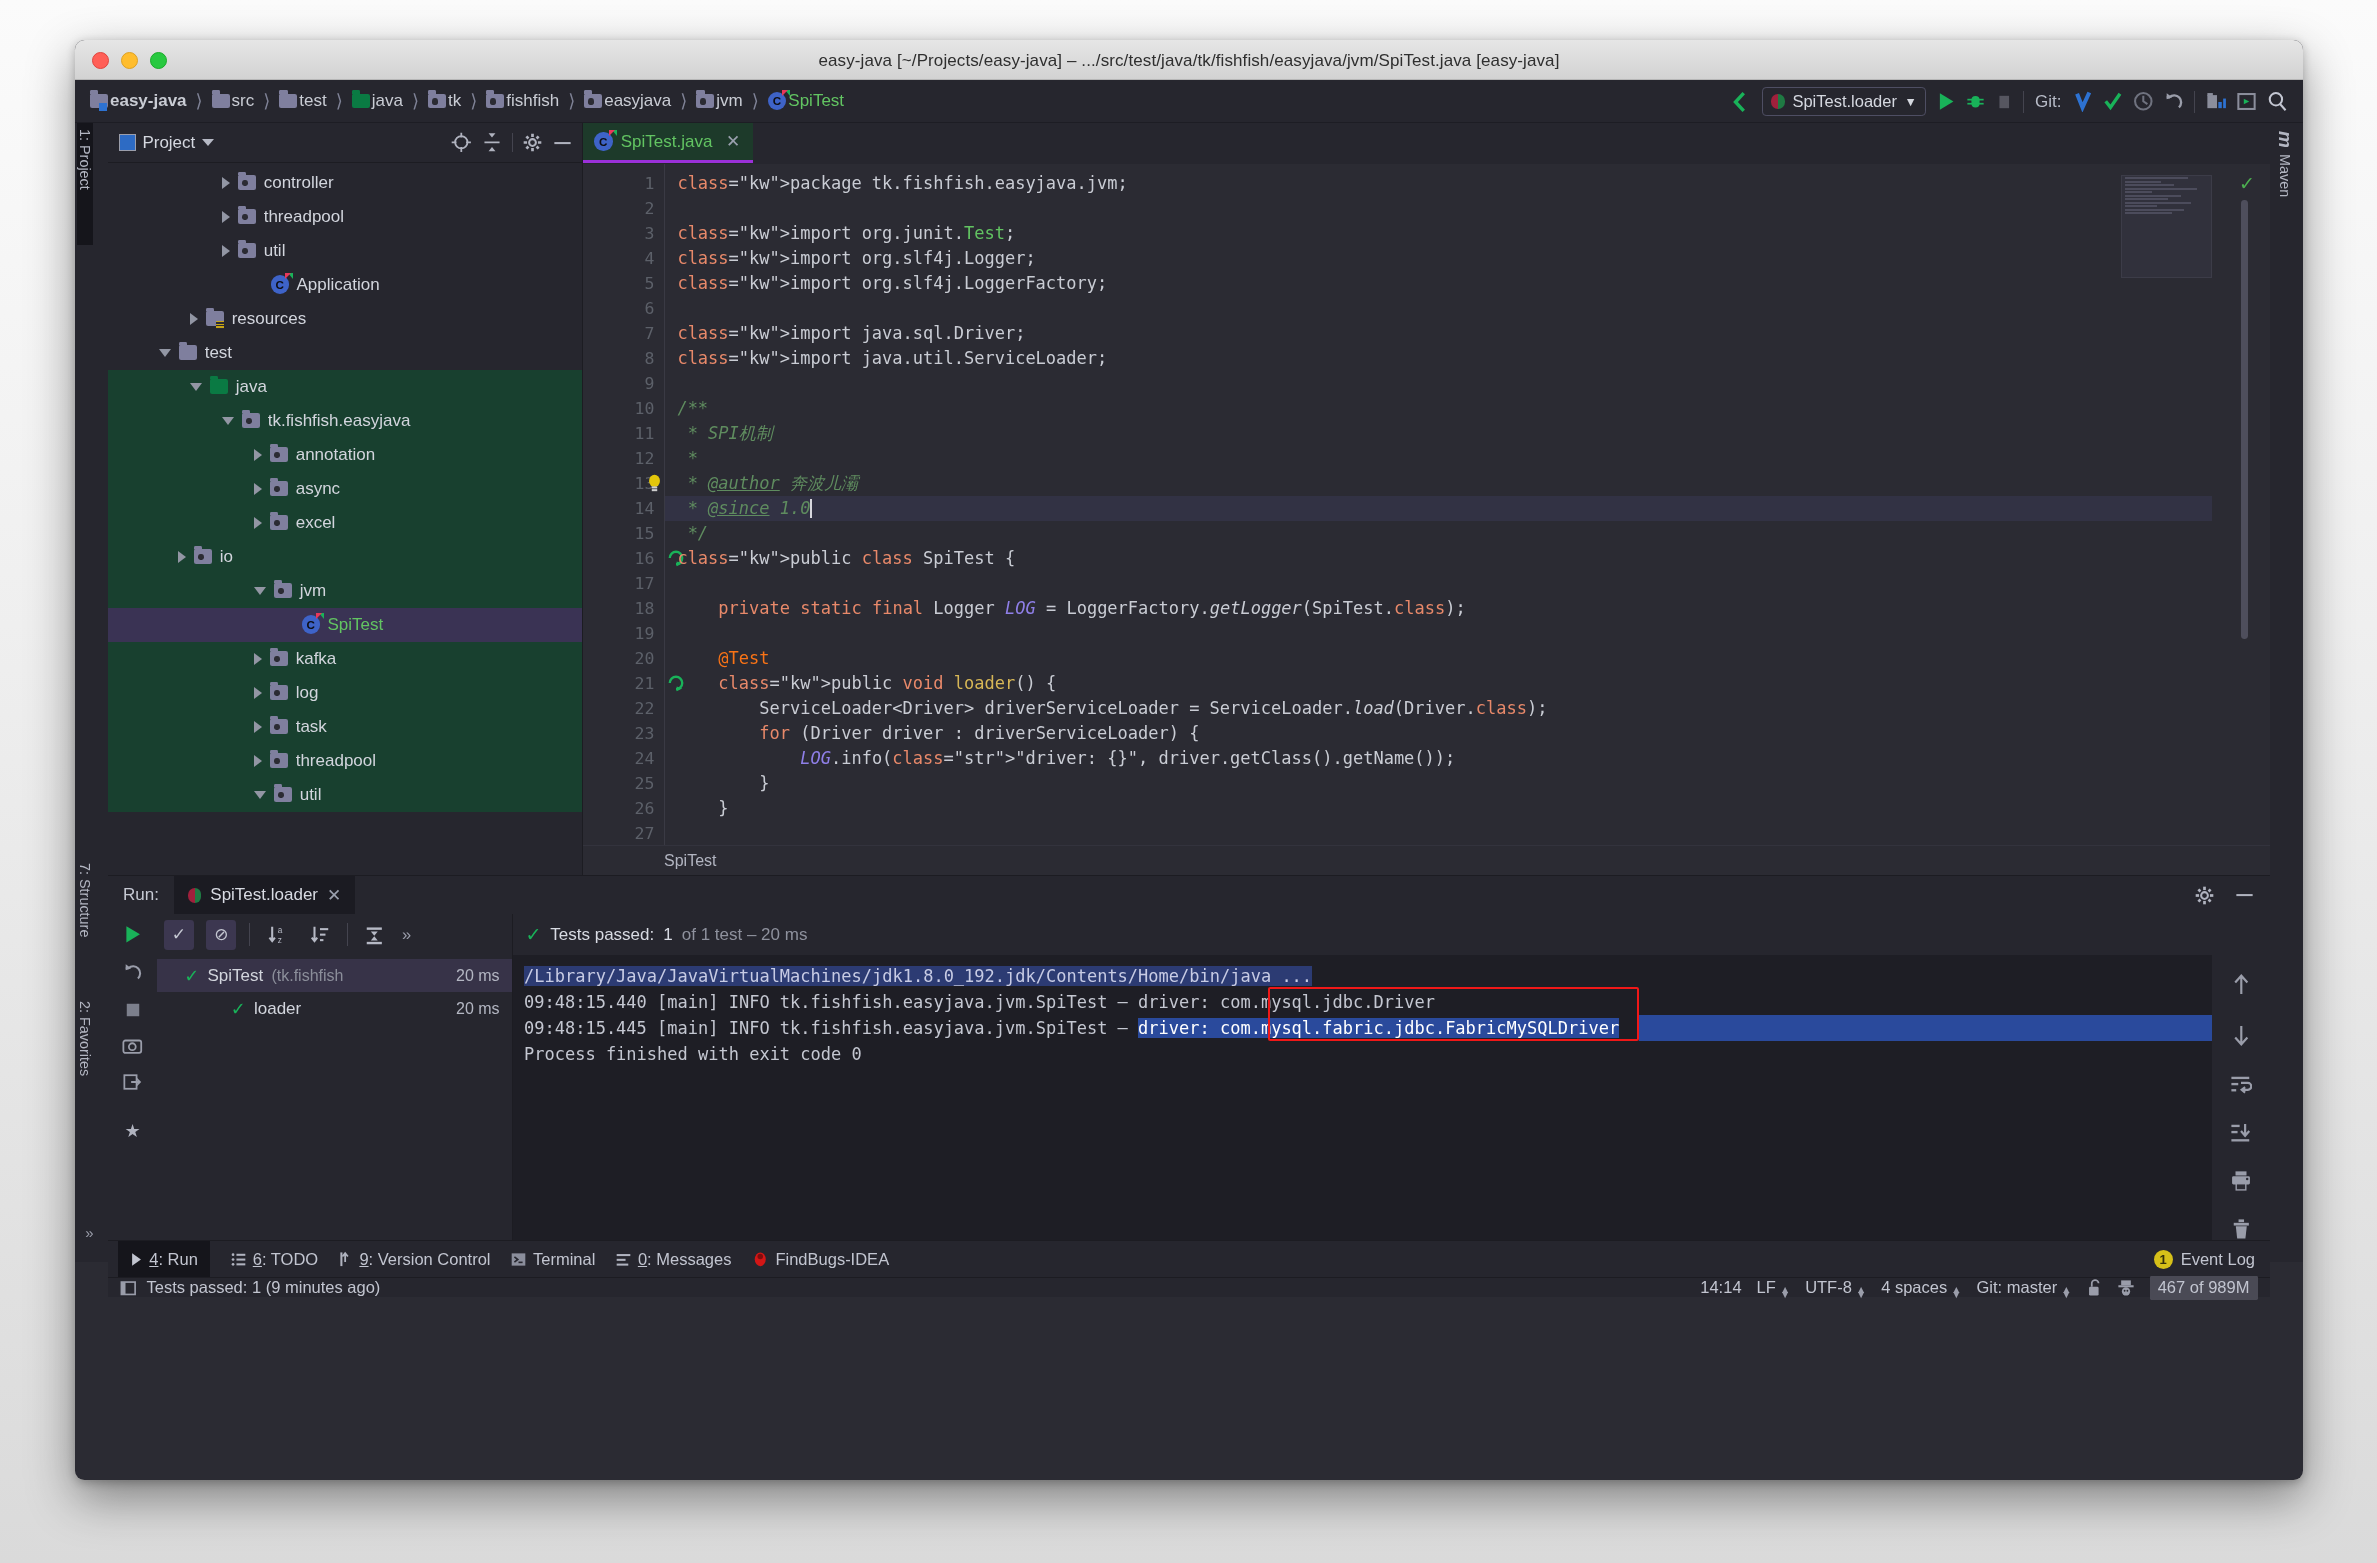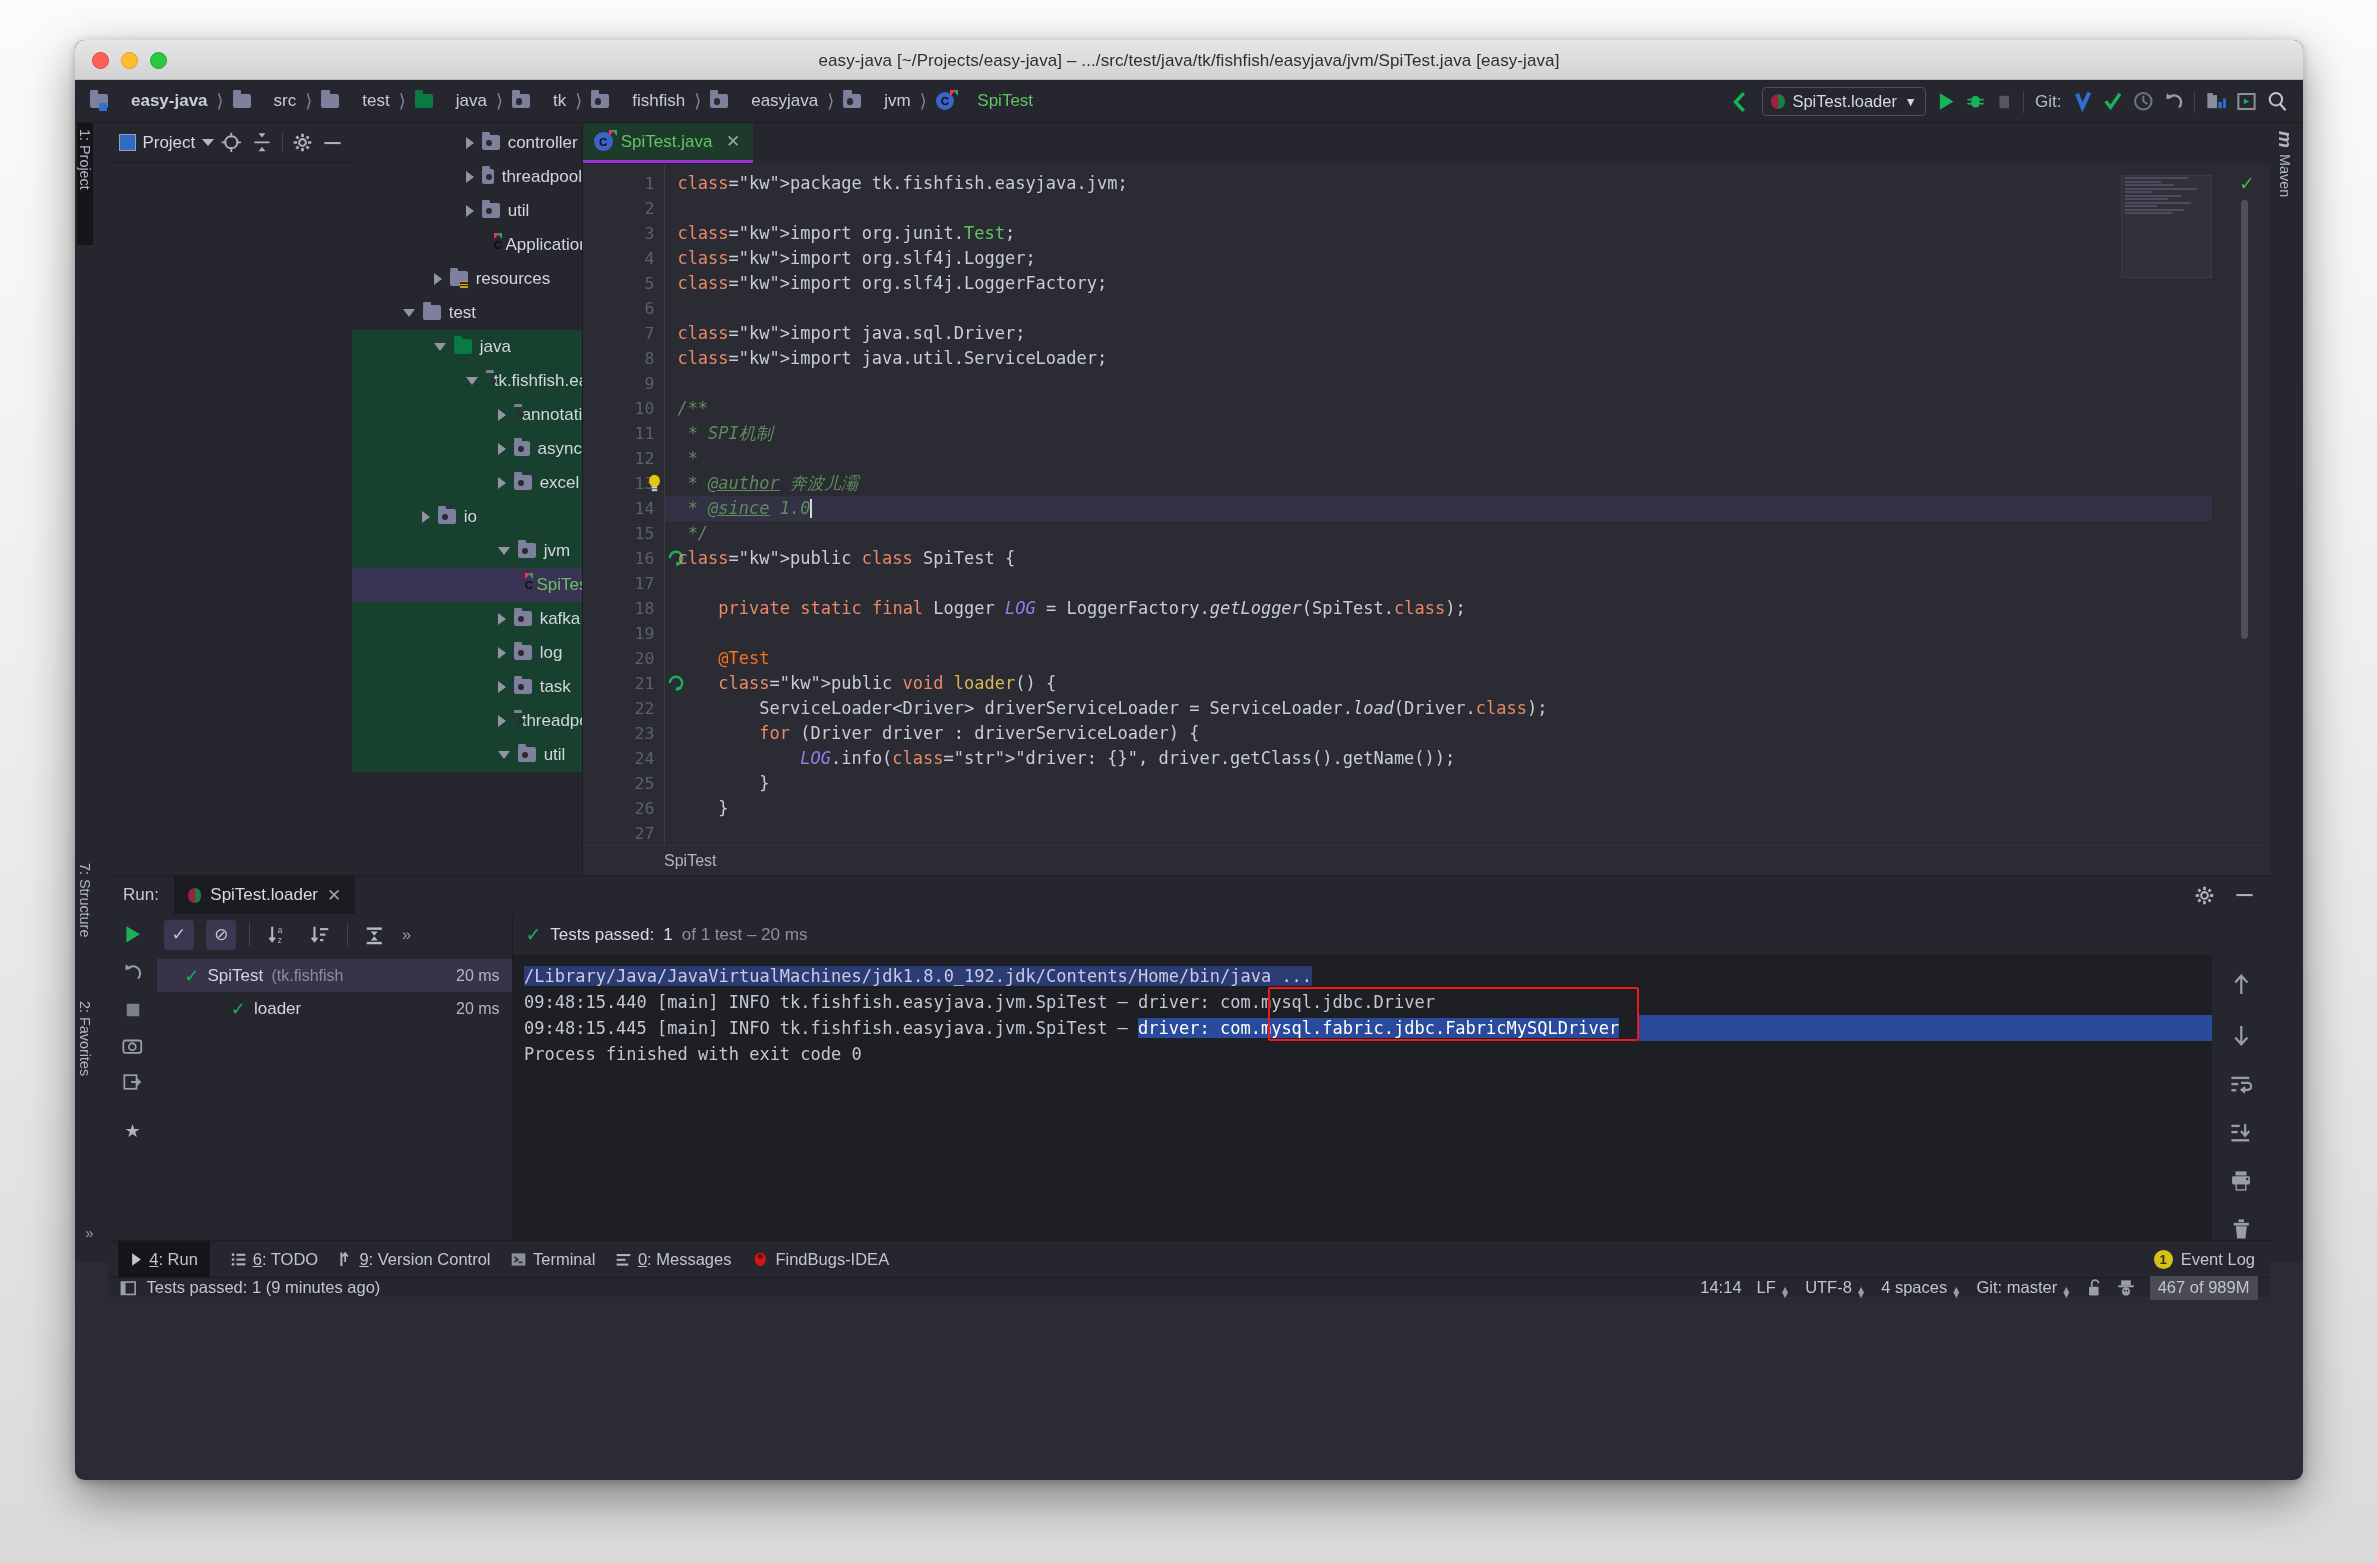--- a/index.html
+++ b/index.html
@@ -29,21 +29,21 @@
     position:absolute; left:0; right:0; top:11px; text-align:center;
     font-size:17px; color:#2f2f2f; letter-spacing:0.1px;
   }
   
   .navbar {
     height:43px; background:#26262e; display:flex; align-items:center;
     padding-left:15px; position:relative; border-bottom:0.7px solid #1d1d24;
   }
   .crumbs { display:flex; align-items:center; }
   .crumb { display:flex; align-items:center; color:#c9ccd4; font-size:17px; }
-  .crumb .lbl { margin-left:23px; }
+  .crumb .lbl { margin-left:2px; }
   .crumb.active .lbl { color:#62c462; }
   .sep { color:#7f8296; font-size:18px; margin:0 9px; font-weight:300; }
   .fico { width:18px; height:14.4px; position:relative; display:inline-block; }
   .fico i {
     position:absolute; inset:0; background:#7f7f9e; border-radius:1.4px 2.1px 2.1px 2.1px;
   }
   .fico i:before {
     content:""; position:absolute; left:0; top:-3.4px; width:8.2px; height:3.4px;
     background:#7f7f9e; border-radius:1.4px 1.4px 0 0;
   }
@@ -91,21 +91,21 @@
   .leftrail, .rightrail { width:33px; background:#26262e; position:relative; }
   .railtab {
     position:absolute; writing-mode:vertical-rl; font-size:14.4px; color:#b3b6c2;
     white-space:nowrap; display:flex; align-items:center; gap:5.5px; padding:5.5px 0;
   }
   .railtab.sel { background:#15151b; }
   .main { flex:1; display:flex; flex-direction:column; min-width:0; }
   .upper { display:flex; height:752px; }
   
   .tree {
-    width:475px; background:#26262e; display:flex; flex-direction:row;
+    width:475px; background:#26262e; display:flex; flex-direction:column;
     border-right:0.7px solid #1c1c22;
   }
   .treehdr {
     height:40px; display:flex; align-items:center; padding:0 9.6px 0 11px;
     border-bottom:0.7px solid #1c1c22; gap:6.9px;
   }
   .treehdr .ttl { color:#d5d8e0; font-size:17px; }
   .sqico { width:16.5px; height:16.5px; border:1.4px solid #9b9eab; background:#2d6bc4; }
   .caret-d { width:0;height:0;border-left:6.2px solid transparent;border-right:6.2px solid transparent;border-top:7.5px solid #b6b9c5; }
   .hdr-icons { margin-left:auto; display:flex; align-items:center; gap:11px; color:#b0b3bf; }

